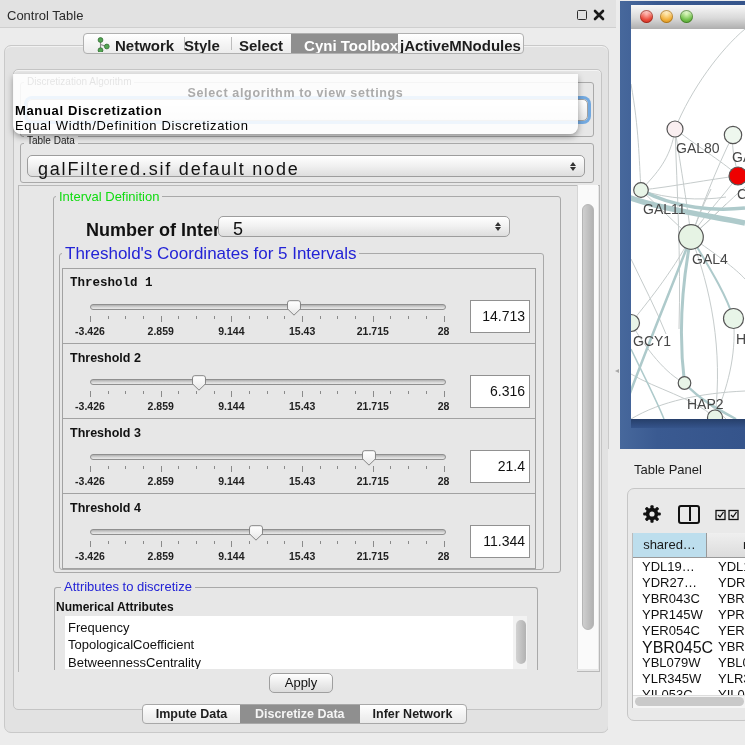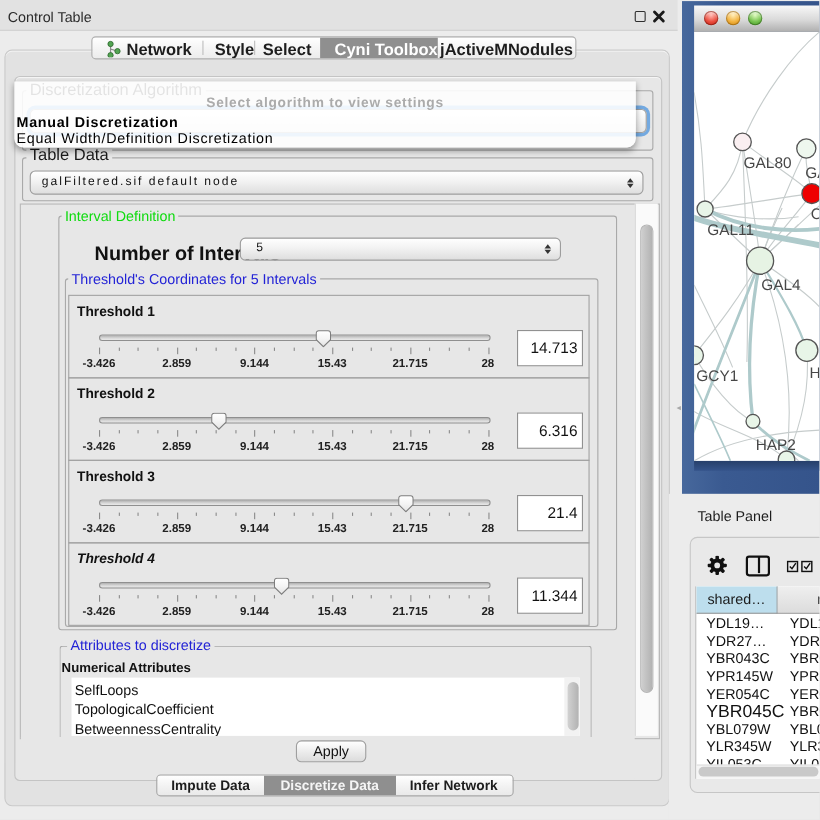--- a/index.html
+++ b/index.html
@@ -1,23 +1,23 @@
 <!DOCTYPE html>
 <html><head>
 <meta charset="utf-8">
 <style>
 html,body{margin:0;padding:0;}
 body{width:745px;height:745px;position:relative;overflow:hidden;background:#ececec;
   font-family:"Liberation Sans", sans-serif;}
 .abs{position:absolute;}
 .groupbox{position:absolute;border:1px solid #a9a9a9;border-radius:3px;}
-.grouplabel{position:absolute;font-size:15px;background:#e7e7e7;padding:0 3px;line-height:13px;}
+.grouplabel{position:absolute;font-size:10px;background:#e7e7e7;padding:0 3px;line-height:13px;}
 .combo{position:absolute;border:1px solid #9d9d9d;border-radius:5px;
   background:linear-gradient(#ffffff,#f2f2f2 45%,#dedede);
-  font-size:11px;color:#111;}
+  font-size:18px;color:#111;}
 .combo .arr{position:absolute;right:8px;top:0;bottom:0;display:flex;flex-direction:column;justify-content:center;gap:1px;}
 .combo .arr span{width:0;height:0;border-left:3.5px solid transparent;border-right:3.5px solid transparent;display:block;}
 .combo .arr .up{border-bottom:4.5px solid #333;}
 .combo .arr .dn{border-top:4.5px solid #333;}
 .thr-label{position:absolute;font-weight:bold;font-size:12.5px;color:#111;}
 .track{position:absolute;height:4px;border:1px solid #8f8f8f;border-radius:3px;
   background:linear-gradient(#b0b0b0,#d9d9d9 60%,#e8e8e8);}
 .thumb{position:absolute;width:16px;height:16px;}
 .field{position:absolute;width:54px;height:31px;background:#fff;border:1px solid #919191;
   font-size:14px;color:#111;text-align:right;line-height:31px;padding-right:4px;box-sizing:content-box;}
@@ -44,21 +44,21 @@
   <div class="abs" style="left:13px;top:2px;">
     <svg width="14" height="16" viewBox="0 0 14 16">
       <path d="M3.5 4 L3.5 14 M3.5 8.5 L9.5 10.5" stroke="#8a8a8a" stroke-width="1.1" fill="none"></path>
       <circle cx="3.5" cy="4" r="2.4" fill="#53a553" stroke="#336d33" stroke-width="0.8"></circle>
       <circle cx="9.8" cy="10.5" r="2.4" fill="#53a553" stroke="#336d33" stroke-width="0.8"></circle>
       <circle cx="3.5" cy="14.2" r="2.4" fill="#53a553" stroke="#336d33" stroke-width="0.8"></circle>
     </svg>
   </div>
   <div class="abs" style="left:31px;top:2.5px;">Network</div>
   <div class="abs" style="left:99.5px;top:3px;width:1px;height:13px;background:#bdbdbd;"></div>
-  <div class="abs" style="left:100px;top:2.5px;width:47px;text-align:right;">Style</div>
+  <div class="abs" style="left:100px;top:2.5px;width:47px;text-align:left;">Style</div>
   <div class="abs" style="left:147px;top:3px;width:1px;height:13px;background:#bdbdbd;"></div>
   <div class="abs" style="left:147px;top:2.5px;width:60px;text-align:center;">Select</div>
   <div class="abs" style="left:206.5px;top:2.5px;width:107.5px;text-align:right;color:#fff;">Cyni Toolbox</div>
   <div class="abs" style="left:314px;top:2.5px;width:125px;text-align:center;">jActiveMNodules</div>
 </div>
 
 <div class="groupbox" style="left:20px;top:82px;width:572px;height:53px;"></div>
 <div class="grouplabel" style="left:24px;top:75px;color:#1a1a1a;">Discretization Algorithm</div>
 
 <div class="abs" style="left:27px;top:99px;width:559px;height:20px;border-radius:5px;background:linear-gradient(#ffffff,#e6e6e6);border:1px solid #a0a0a0;box-shadow:0 0 0 3px #73a9e0;"></div>
@@ -84,25 +84,25 @@
 <div class="abs" style="left:86px;top:220px;font-weight:bold;font-size:18px;color:#111;">Number of Intervals</div>
 <div class="combo" style="left:218px;top:216px;width:290px;height:19px;">
   <span style="position:absolute;left:14px;top:2px;">5</span>
   <span class="arr">
       <span class="up"></span>
       <span class="dn"></span>
     </span>
 </div>
 
 <div class="groupbox" style="left:58.5px;top:253px;width:483px;height:315px;"></div>
-<div class="grouplabel" style="left:62px;top:247px;color:#2323d6;font-size:13px;">Threshold's Coordinates for 5 Intervals</div>
+<div class="grouplabel" style="left:62px;top:247px;color:#2323d6;font-size:17px;">Threshold's Coordinates for 5 Intervals</div>
 
 <div id="thresholds">
     <div class="abs" style="left:62px;top:268px;width:472px;height:74px;border:1px solid #a2a2a2;"></div>
-    <div class="thr-label" style="left:70px;top:276px;">Threshold 1</div>
+    <div class="thr-label" style="left:70px;top:276px;font-family:Liberation Mono, monospace;">Threshold 1</div>
     <div class="track" style="left:90px;top:304px;width:353.5px;"></div>
     <div class="abs" style="left:90px;top:316px;width:1px;height:6px;background:#8a8a8a;"></div>
     <div class="abs" style="left:107.675px;top:316px;width:1px;height:3px;background:#8a8a8a;"></div>
     <div class="abs" style="left:125.35px;top:316px;width:1px;height:3px;background:#8a8a8a;"></div>
     <div class="abs" style="left:143.025px;top:316px;width:1px;height:3px;background:#8a8a8a;"></div>
     <div class="abs" style="left:160.7px;top:316px;width:1px;height:6px;background:#8a8a8a;"></div>
     <div class="abs" style="left:178.375px;top:316px;width:1px;height:3px;background:#8a8a8a;"></div>
     <div class="abs" style="left:196.05px;top:316px;width:1px;height:3px;background:#8a8a8a;"></div>
     <div class="abs" style="left:213.725px;top:316px;width:1px;height:3px;background:#8a8a8a;"></div>
     <div class="abs" style="left:231.4px;top:316px;width:1px;height:6px;background:#8a8a8a;"></div>
@@ -211,21 +211,21 @@
       <defs>
         <linearGradient id="g2" x1="0" y1="0" x2="0" y2="1">
           <stop offset="0" stop-color="#ffffff"></stop>
           <stop offset="0.5" stop-color="#f4f4f4"></stop>
           <stop offset="1" stop-color="#e3e3e3"></stop>
         </linearGradient>
       </defs>
     </svg>
     <div class="field" style="left:470px;top:450px;">21.4</div>
     <div class="abs" style="left:62px;top:493px;width:472px;height:74px;border:1px solid #a2a2a2;"></div>
-    <div class="thr-label" style="left:70px;top:501px;font-style:italic;">Threshold 4</div>
+    <div class="thr-label" style="left:70px;top:501px;">Threshold 4</div>
     <div class="track" style="left:90px;top:529px;width:353.5px;"></div>
     <div class="abs" style="left:90px;top:541px;width:1px;height:6px;background:#8a8a8a;"></div>
     <div class="abs" style="left:107.675px;top:541px;width:1px;height:3px;background:#8a8a8a;"></div>
     <div class="abs" style="left:125.35px;top:541px;width:1px;height:3px;background:#8a8a8a;"></div>
     <div class="abs" style="left:143.025px;top:541px;width:1px;height:3px;background:#8a8a8a;"></div>
     <div class="abs" style="left:160.7px;top:541px;width:1px;height:6px;background:#8a8a8a;"></div>
     <div class="abs" style="left:178.375px;top:541px;width:1px;height:3px;background:#8a8a8a;"></div>
     <div class="abs" style="left:196.05px;top:541px;width:1px;height:3px;background:#8a8a8a;"></div>
     <div class="abs" style="left:213.725px;top:541px;width:1px;height:3px;background:#8a8a8a;"></div>
     <div class="abs" style="left:231.4px;top:541px;width:1px;height:6px;background:#8a8a8a;"></div>
@@ -257,21 +257,21 @@
         </linearGradient>
       </defs>
     </svg>
     <div class="field" style="left:470px;top:525px;">11.344</div>
   </div>
 
 <div class="groupbox" style="left:54px;top:587px;width:482px;height:116px;border-bottom:none;"></div>
 <div class="grouplabel" style="left:61px;top:580px;color:#2323d6;font-size:13px;">Attributes to discretize</div>
 <div class="abs" style="left:56px;top:600px;font-weight:bold;font-size:12px;color:#111;">Numerical Attributes</div>
 <div class="abs" style="left:65px;top:616px;width:462px;height:53px;background:#ffffff;overflow:hidden;font-size:13px;color:#111;">
-  <div style="position:absolute;left:3px;top:4px;">SelfLoops</div>
+  <div style="position:absolute;left:3px;top:4px;">Frequency</div>
   <div style="position:absolute;left:3px;top:21px;">TopologicalCoefficient</div>
   <div style="position:absolute;left:3px;top:38.5px;">BetweennessCentrality</div>
   <div style="position:absolute;right:0px;top:0px;width:14px;height:53px;background:#f2f2f2;"></div>
   <div style="position:absolute;right:1.5px;top:4px;width:10px;height:44px;background:linear-gradient(90deg,#d2d2d2,#b2b2b2);border-radius:5px;"></div>
 </div>
 
 <div class="abs" style="left:19px;top:670px;width:558px;height:38px;background:#e7e7e7;"></div>
 
 <div class="abs" style="left:269px;top:673px;width:62px;height:18px;background:linear-gradient(#ffffff,#ededed 50%,#dcdcdc);border:1px solid #9f9f9f;border-radius:5px;text-align:center;font-size:13px;color:#111;line-height:18px;">Apply</div>
 

